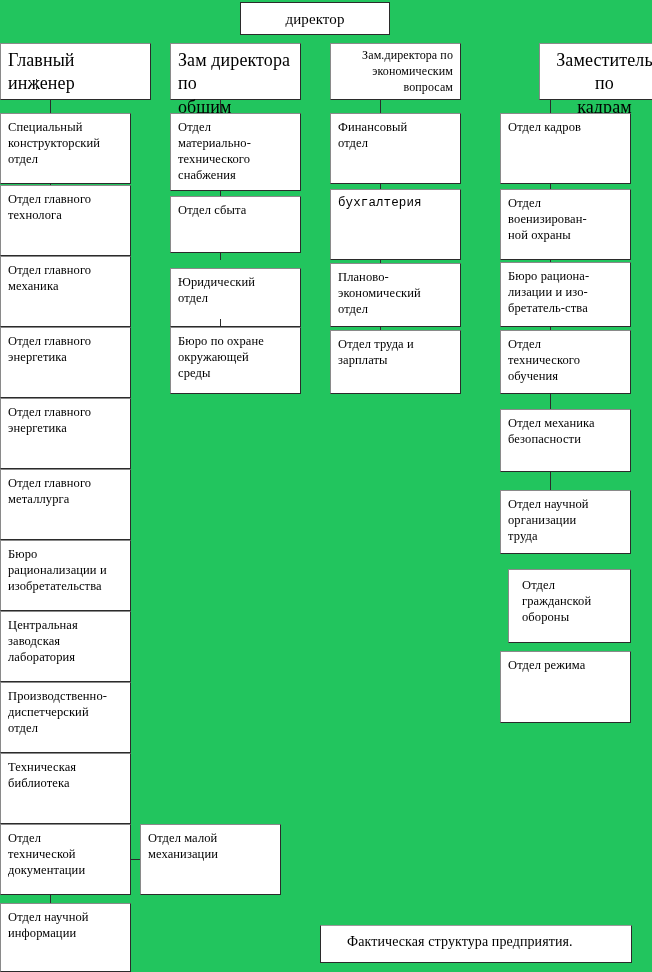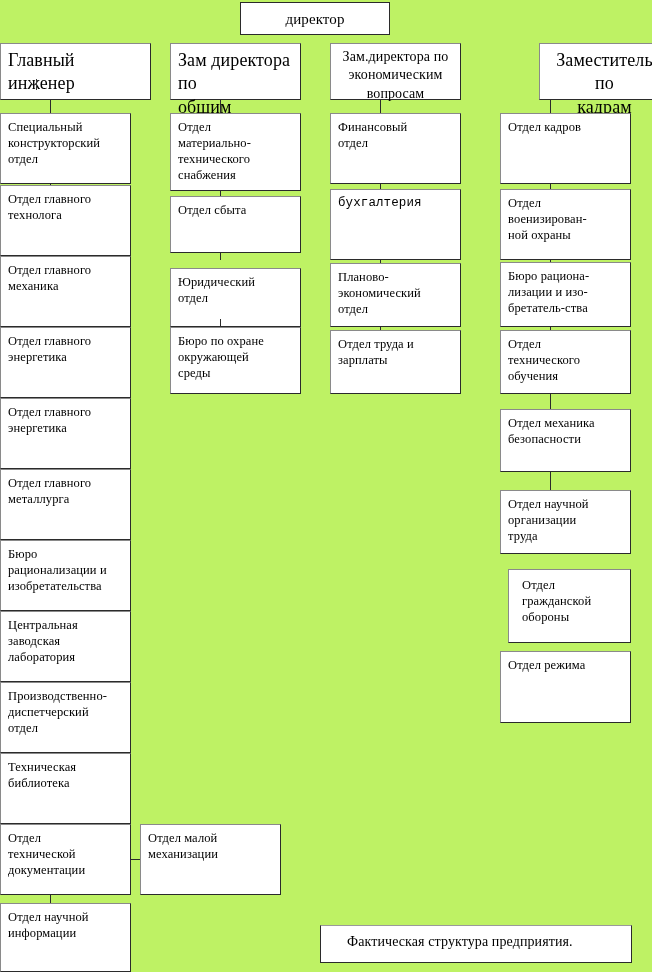--- a/index.html
+++ b/index.html
@@ -9,21 +9,21 @@
   }
   body {
     font-family: "Liberation Serif", serif;
     color: #000000;
   }
   #chart-canvas {
     position: relative;
     width: 652px;
     height: 972px;
     overflow: hidden;
-    background: #bef264;
+    background: #22c55e;
   }
   .node {
     position: absolute;
     box-sizing: border-box;
     background: #ffffff;
     border: 1px solid #2b2b2b;
     border-top-color: #8a8a8a;
     border-left-color: #8a8a8a;
     font-size: 12.5px;
     line-height: 1.28;
@@ -37,23 +37,23 @@
   .node.root {
     font-size: 15px;
     padding-top: 7px;
     border-color: #2b2b2b;
   }
   .node.head {
     font-size: 18px;
     line-height: 1.3;
   }
   .node.head-small {
-    font-size: 14px;
+    font-size: 12px;
     line-height: 1.32;
-    text-align: center;
+    text-align: right;
     padding-top: 4px;
   }
   .node.caption {
     font-size: 14px;
     padding: 7px 26px;
     border-color: #2b2b2b;
     border-top-color: #9a9a9a;
   }
   .node.indent {
     padding-left: 13px;

